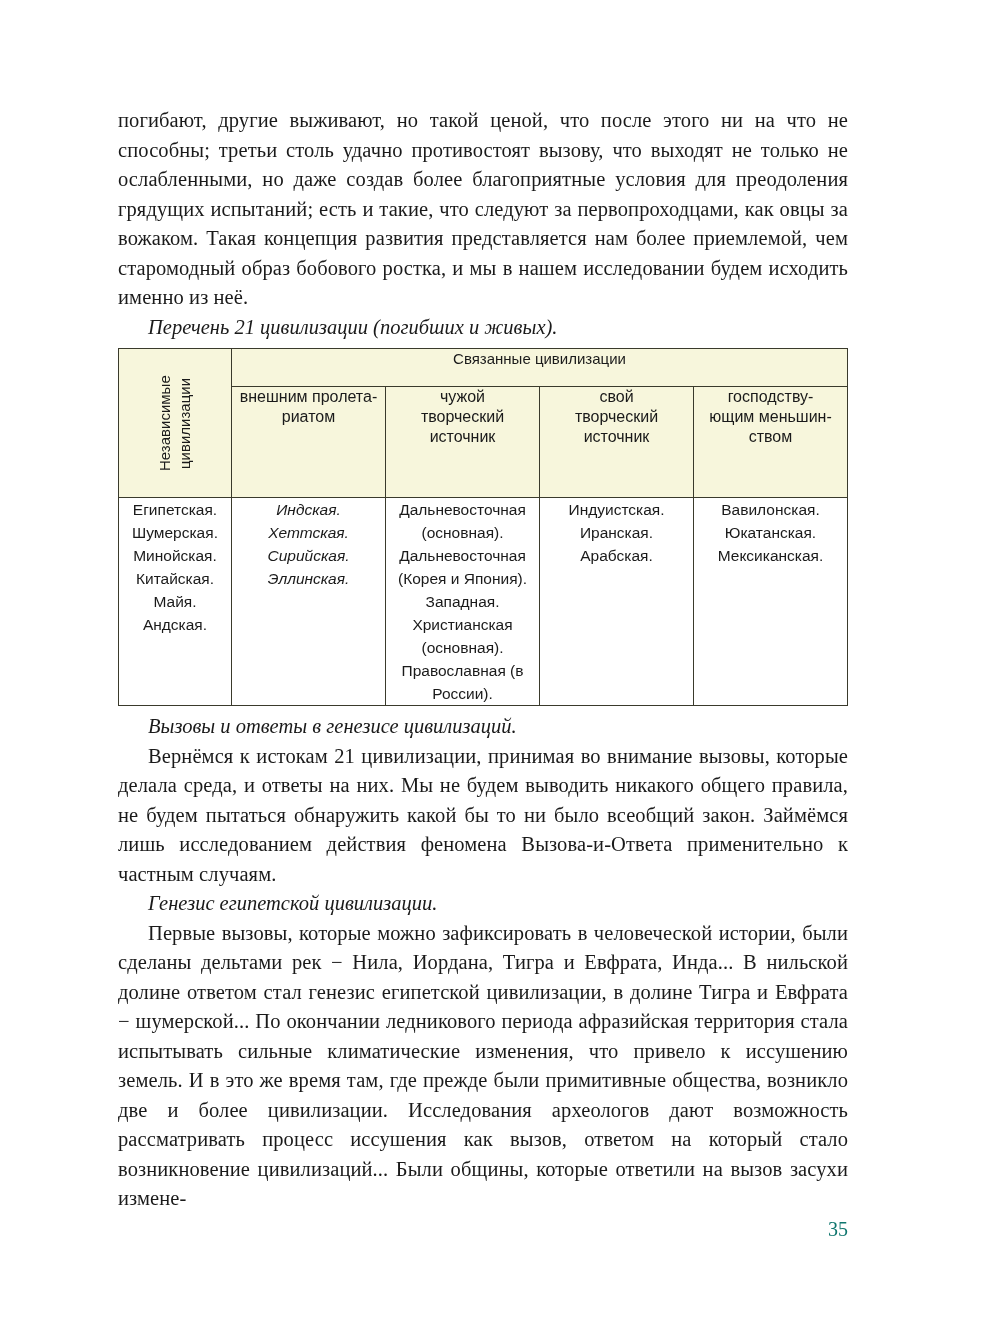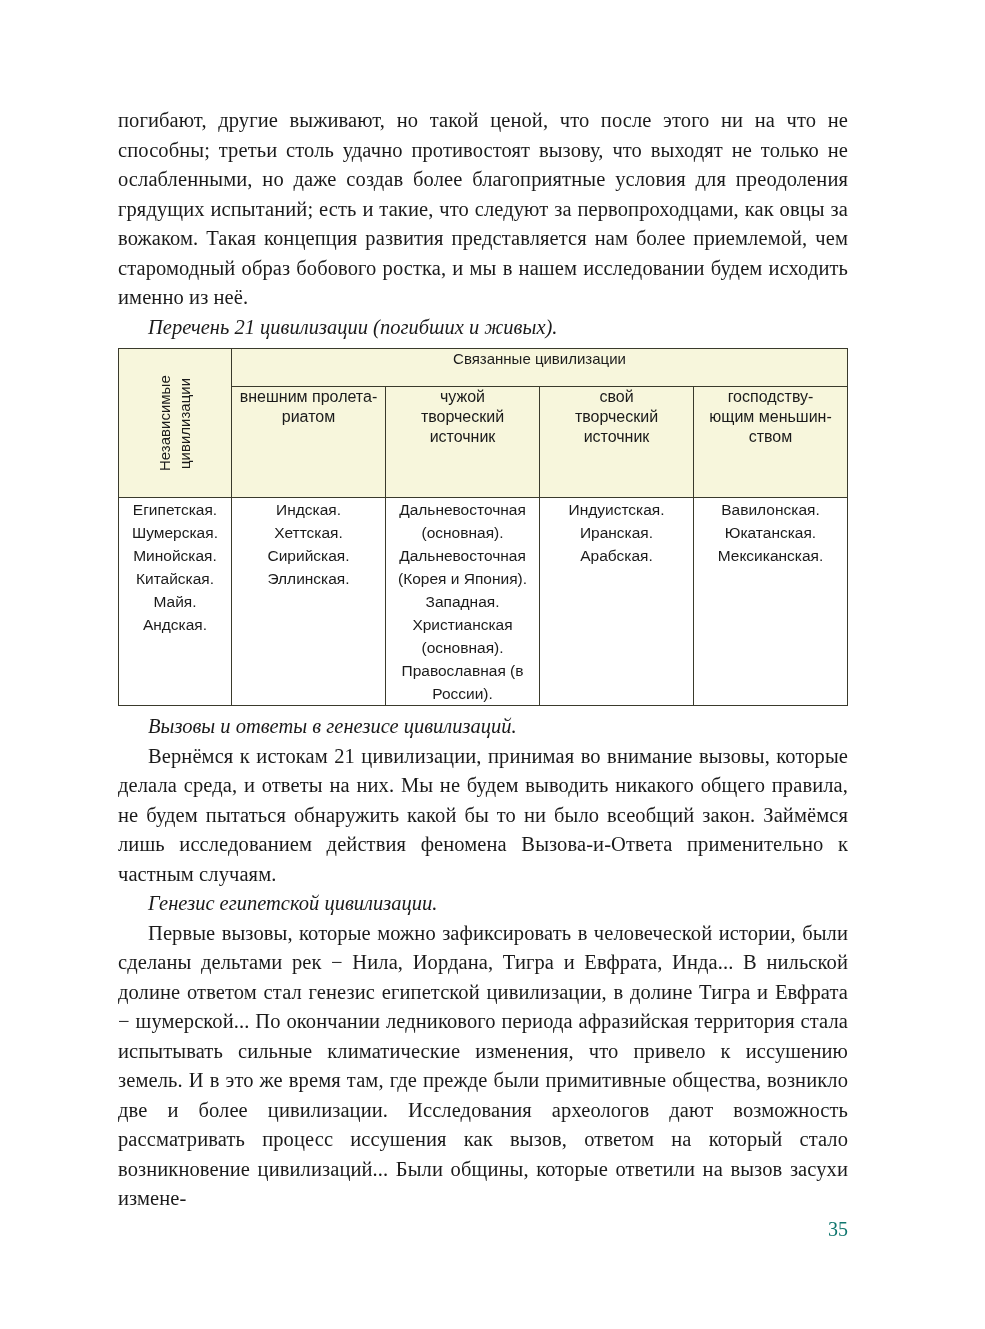--- a/index.html
+++ b/index.html
@@ -159,21 +159,21 @@
 ющим меньшин-
 ством</td>
         </tr>
         <tr>
           <td class="body-cell first-col" style="white-space:pre-line;">Египетская.
 Шумерская.
 Минойская.
 Китайская.
 Майя.
 Андская.</td>
-          <td class="body-cell" style="white-space:pre-line;">Индская.
+          <td class="body-cell" style="white-space:pre-line;font-style:italic;">Индская.
 Хеттская.
 Сирийская.
 Эллинская.</td>
           <td class="body-cell">Дальневосточная (основная). Дальневосточная (Корея и Япония). Западная. Христианская (основная). Православная (в России).</td>
           <td class="body-cell" style="white-space:pre-line;margin-top:46px;">Индуистская.
 Иранская.
 Арабская.</td>
           <td class="body-cell" style="white-space:pre-line;">Вавилонская.
 Юкатанская.
 Мексиканская.</td>

